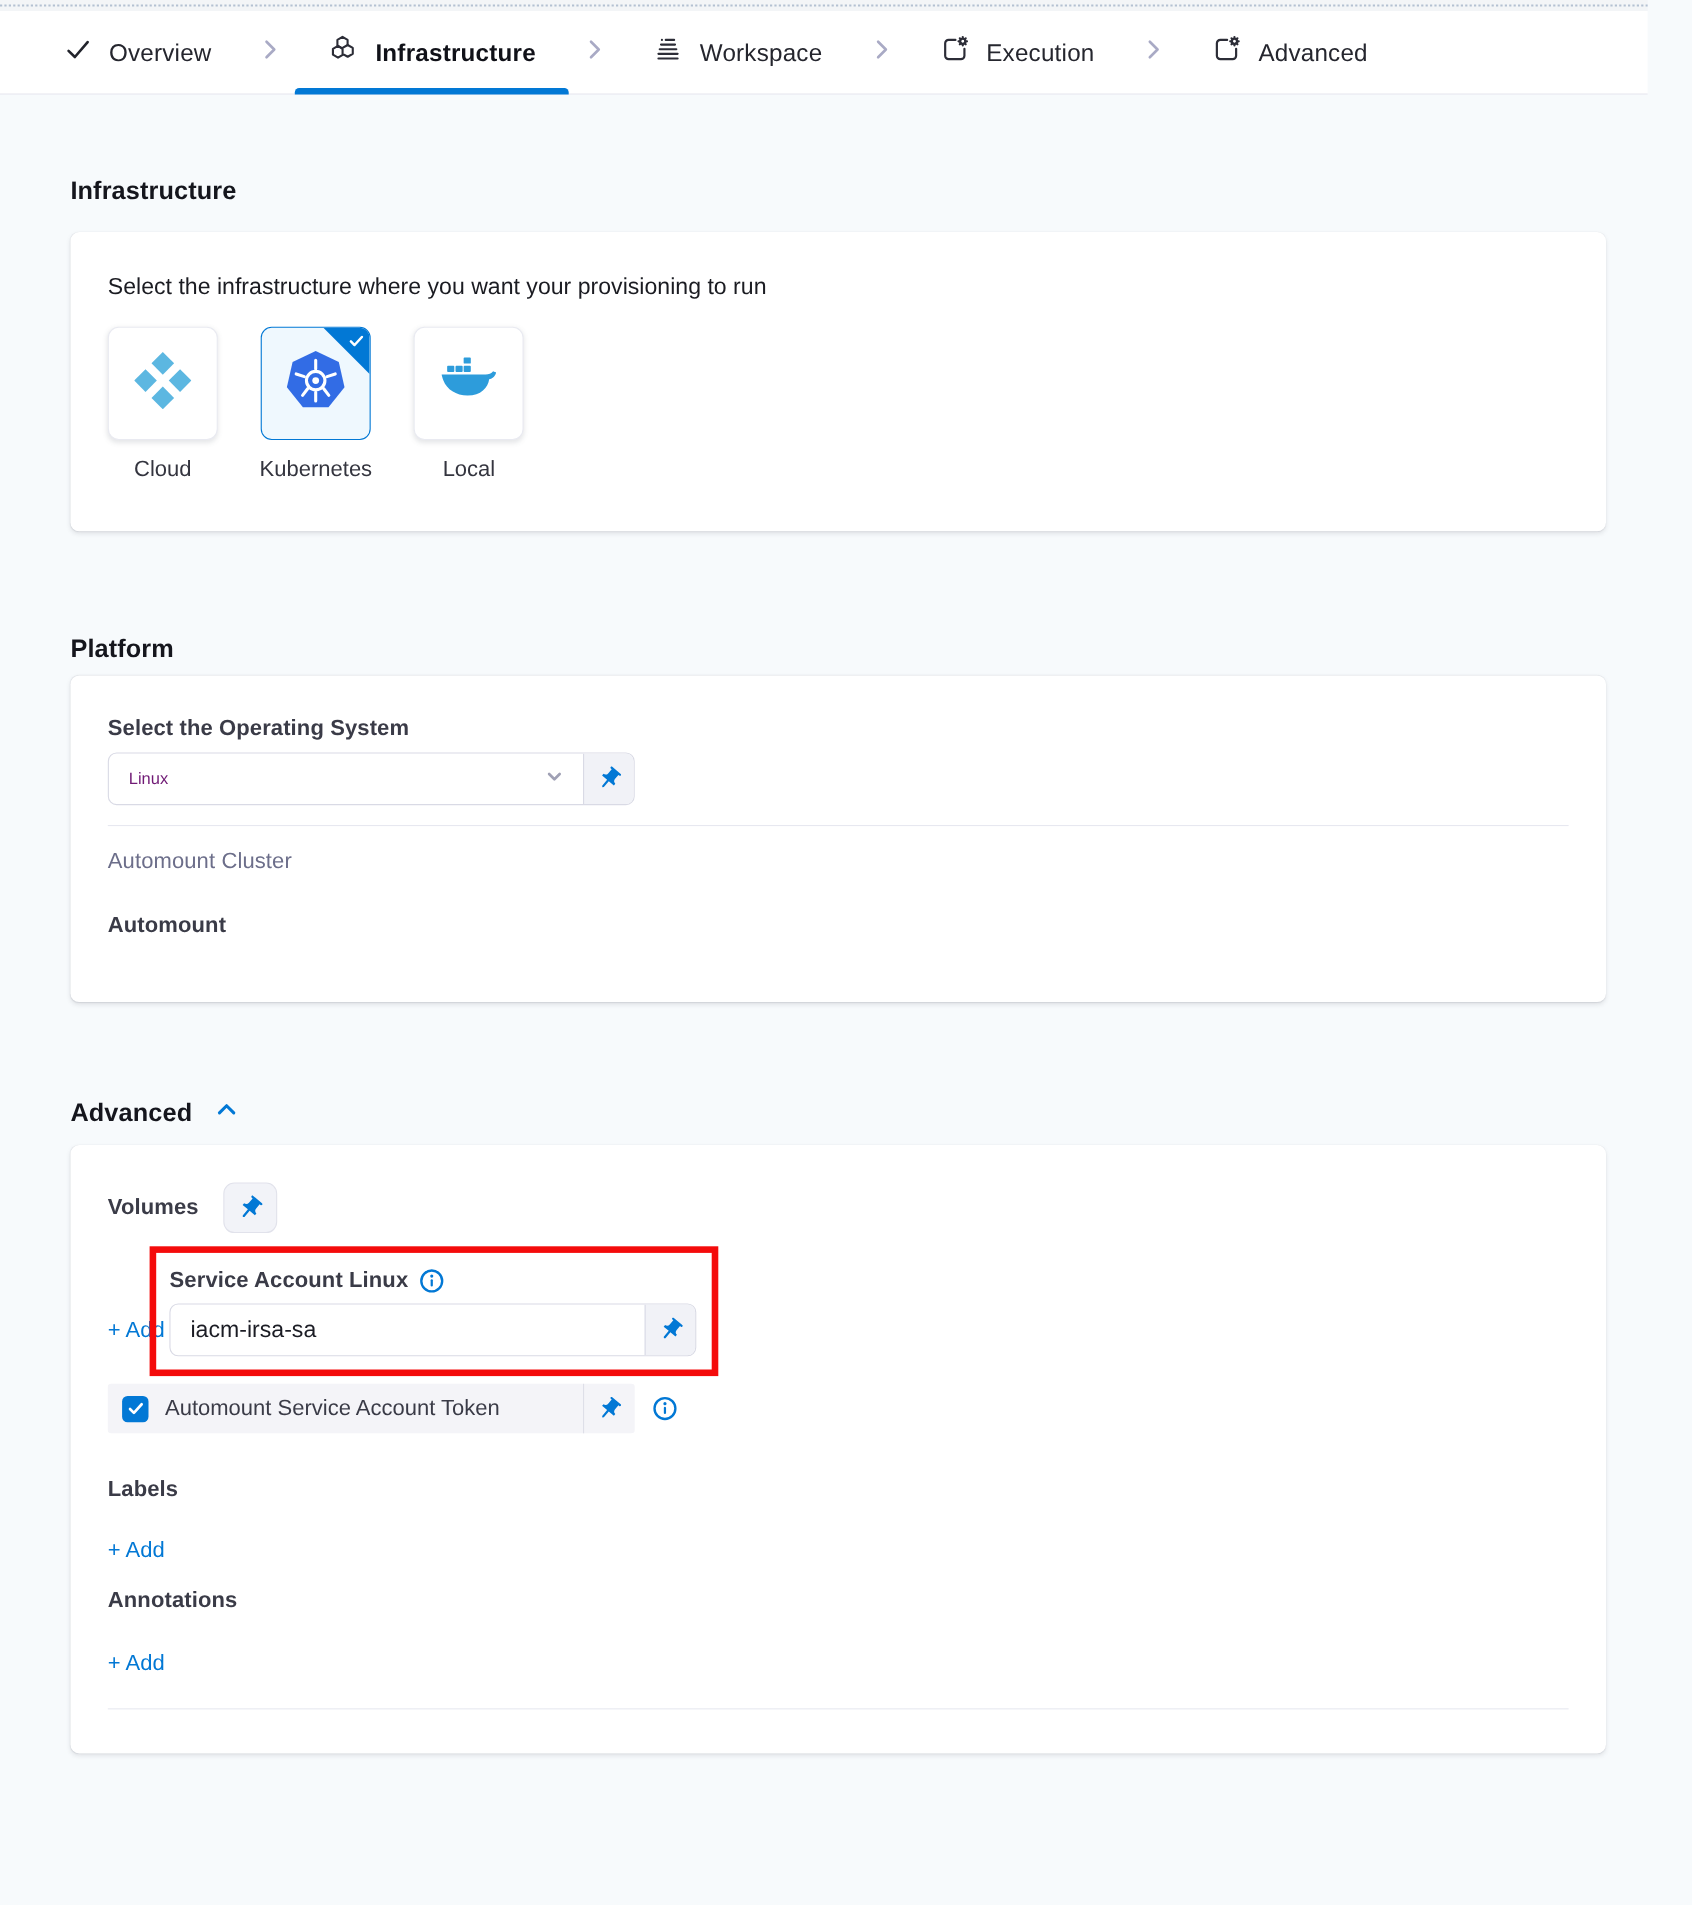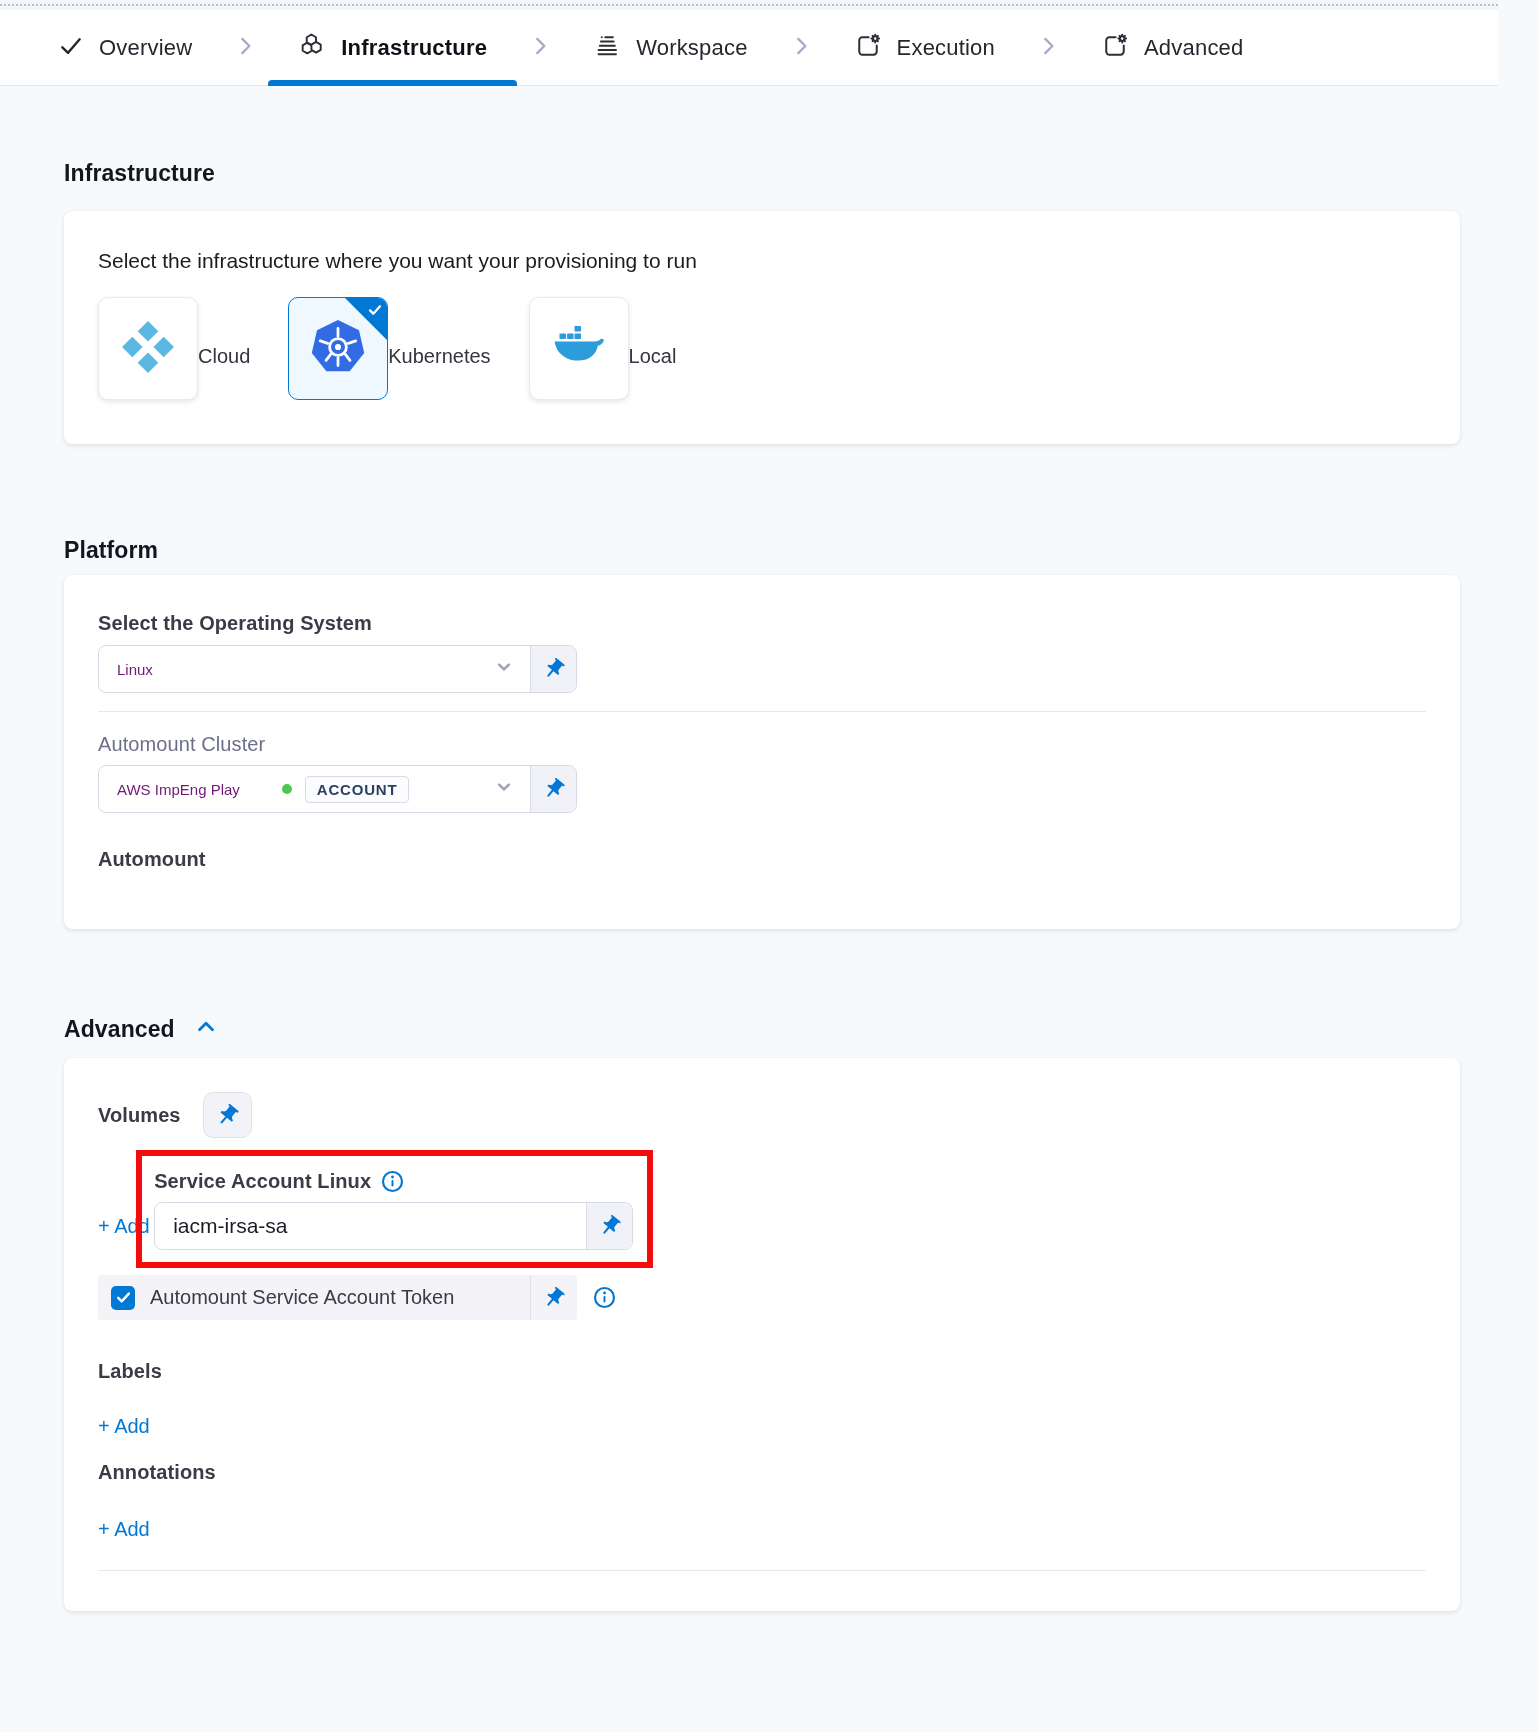--- a/index.html
+++ b/index.html
@@ -37,21 +37,21 @@
   .field-value { font-size:15px; color:#701a75; white-space:nowrap; }
   .field-input { border:none; outline:none; width:100%; font-family:inherit; font-size:21px; color:#1B1C24; background:transparent; }
   .chev { margin-left:auto; flex:none; }
   .pin-cell { width:46px; flex:none; border-left:1.5px solid #D9DAE5; background:#F1F2F7; display:grid; place-items:center; cursor:pointer; }
   .dot { width:10px; height:10px; border-radius:50%; background:#4DC952; margin-left:42px; flex:none; }
   .badge { margin-left:13px; flex:none; border:1.5px solid #D9DAE5; border-radius:4px; background:#FBFCFE; padding:4px 11px; font-size:15px; font-weight:700; color:#2A4164; letter-spacing:.8px; }
 
   
   .prompt { font-size:21px; color:#1B1C22; margin-bottom:24px; }
   .tiles { display:flex; gap:38px; }
-  .tilewrap { display:flex; flex-direction:row; align-items:center; }
+  .tilewrap { display:flex; flex-direction:column; align-items:center; }
   .tile { width:100px; height:103px; background:#fff; border:1px solid #E9EAF1; border-radius:10px;
           box-shadow:0 2px 5px rgba(96,97,112,.16); display:grid; place-items:center; position:relative; overflow:hidden; cursor:pointer; }
   .tile.selected { background:#EFF8FE; border:1px solid #0278D5; box-shadow:none; }
   .corner { position:absolute; top:0; right:0; width:0; height:0; border-top:42px solid #0278D5; border-left:42px solid transparent; }
   .corner-check { position:absolute; top:4px; right:4px; }
   .tile-label { margin-top:16px; font-size:20px; font-weight:500; color:#34353F; white-space:nowrap; }
 
   
   .volrow { display:flex; align-items:center; gap:22px; height:46px; }
   .pin-btn { width:49px; height:46px; border:1.5px solid #E1E2EB; background:#F2F3F8; border-radius:10px; display:grid; place-items:center; cursor:pointer; }
@@ -243,37 +243,20 @@
         <div class="pin-cell">
           <svg width="24" height="24" viewBox="0 0 24 24">
               <path transform="rotate(40 12 12)" fill="#0278D5" d="M16 9V4h1c.55 0 1-.45 1-1s-.45-1-1-1H7c-.55 0-1 .45-1 1s.45 1 1 1h1v5c0 1.66-1.34 3-3 3v2h5.97v7l1 1 1-1v-7H19v-2c-1.66 0-3-1.34-3-3z"></path>
             </svg>
         </div>
       </div>
 
       <hr class="divider divider-os">
 
       <span class="lbl-light lblrow mt20 mb9">Automount Cluster</span>
-      <div class="fieldrow">
-        <div class="fieldbox">
-          <span class="field-value">AWS ImpEng Play</span>
-          <span class="dot"></span>
-          <span class="badge">ACCOUNT</span>
-          <span class="chev">
-            <svg width="24" height="24" viewBox="0 0 20 20" fill="none" stroke="#A0A1B5" stroke-width="2" stroke-linecap="round" stroke-linejoin="round">
-                <path d="M6 8l4 4 4-4"></path>
-              </svg>
-          </span>
-        </div>
-        <div class="pin-cell">
-          <svg width="24" height="24" viewBox="0 0 24 24">
-              <path transform="rotate(40 12 12)" fill="#0278D5" d="M16 9V4h1c.55 0 1-.45 1-1s-.45-1-1-1H7c-.55 0-1 .45-1 1s.45 1 1 1h1v5c0 1.66-1.34 3-3 3v2h5.97v7l1 1 1-1v-7H19v-2c-1.66 0-3-1.34-3-3z"></path>
-            </svg>
-        </div>
-      </div>
 
       <span class="lbl lblrow mt34 mb8">Automount</span>
 
     </div>
 
     <div class="h-advanced">
       <h2 class="section">Advanced</h2>
       <span>
         <svg width="26" height="26" viewBox="0 0 24 24" fill="none" stroke="#0278D5" stroke-width="2.6" stroke-linecap="round" stroke-linejoin="round">
             <path d="M6 14.5 12 8.5l6 6"></path>

